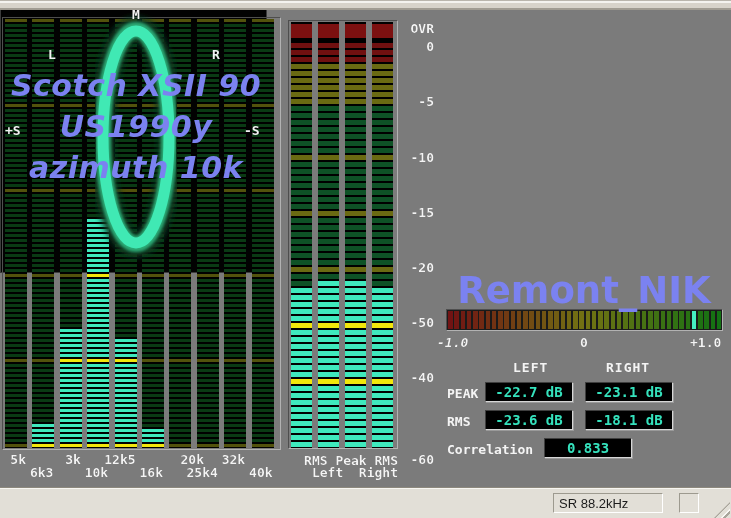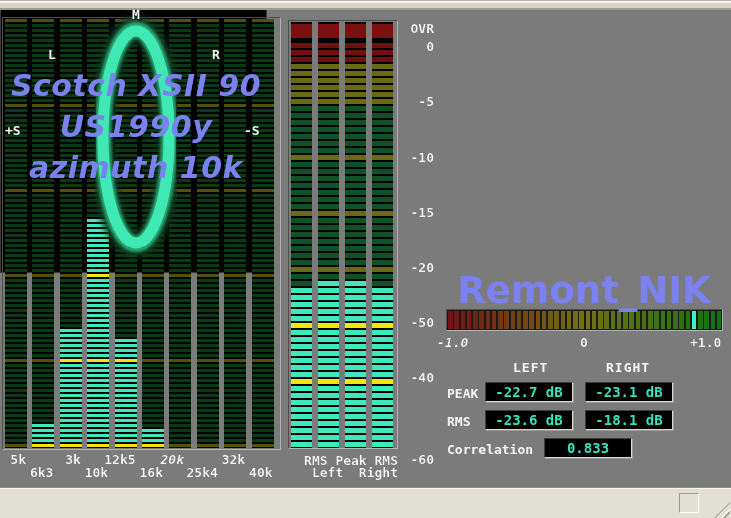--- a/index.html
+++ b/index.html
@@ -953,21 +953,21 @@
       <div class="seg" style="top: 425px; height: 3px; background: rgb(82, 82, 12);"></div>
     </div>
   </div>
 <div id="spectrum-labels">
     <div class="px-label center" style="left: -14px; top: 453px; width: 40px;">5k</div>
     <div class="px-label center" style="left: 13.4px; top: 466px; width: 40px;">6k3</div>
     <div class="px-label center" style="left: 40.8px; top: 453px; width: 40px;">3k</div>
     <div class="px-label center" style="left: 68.2px; top: 466px; width: 40px;">10k</div>
     <div class="px-label center" style="left: 95.6px; top: 453px; width: 40px;">12k5</div>
     <div class="px-label center" style="left: 123px; top: 466px; width: 40px;">16k</div>
-    <div class="px-label center" style="left: 144px; top: 453px; width: 40px; font-style: italic;">20k</div>
+    <div class="px-label center" style="left: 164px; top: 453px; width: 40px;">20k</div>
     <div class="px-label center" style="left: 177.8px; top: 466px; width: 40px;">25k4</div>
     <div class="px-label center" style="left: 205.2px; top: 453px; width: 40px;">32k</div>
     <div class="px-label center" style="left: 232.6px; top: 466px; width: 40px;">40k</div>
   </div>
 
 <div class="overlay-line" style="top: 70px; color: rgb(123, 130, 240);">Scotch XSII 90</div>
 <div class="overlay-line" style="top: 111px; color: rgb(123, 130, 240);">US1990y</div>
 <div class="overlay-line" style="top: 152px; color: rgb(123, 130, 240);">azimuth 10k</div>
 
 <div id="meters-panel" class="abs sunken">
@@ -1314,15 +1314,16 @@
 <div class="lcd" style="left:585px;top:382px;width:88px;">-23.1 dB</div>
 
 <div class="ro-label" style="left:447px;top:415px;">RMS</div>
 <div class="lcd" style="left:485px;top:410px;width:88px;">-23.6 dB</div>
 <div class="lcd" style="left:585px;top:410px;width:88px;">-18.1 dB</div>
 
 <div class="ro-label" style="left:447px;top:443px;">Correlation</div>
 <div class="lcd" style="left:544px;top:438px;width:88px;">0.833</div>
 
 <div id="status-bar" class="abs">
+  <div class="status-field" style="left:553px;width:110px;">SR 88.2kHz</div>
   <div class="status-field" style="left:679px;width:20px;"></div>
   <div id="resize-grip"></div>
 </div>
 
 </body></html>

